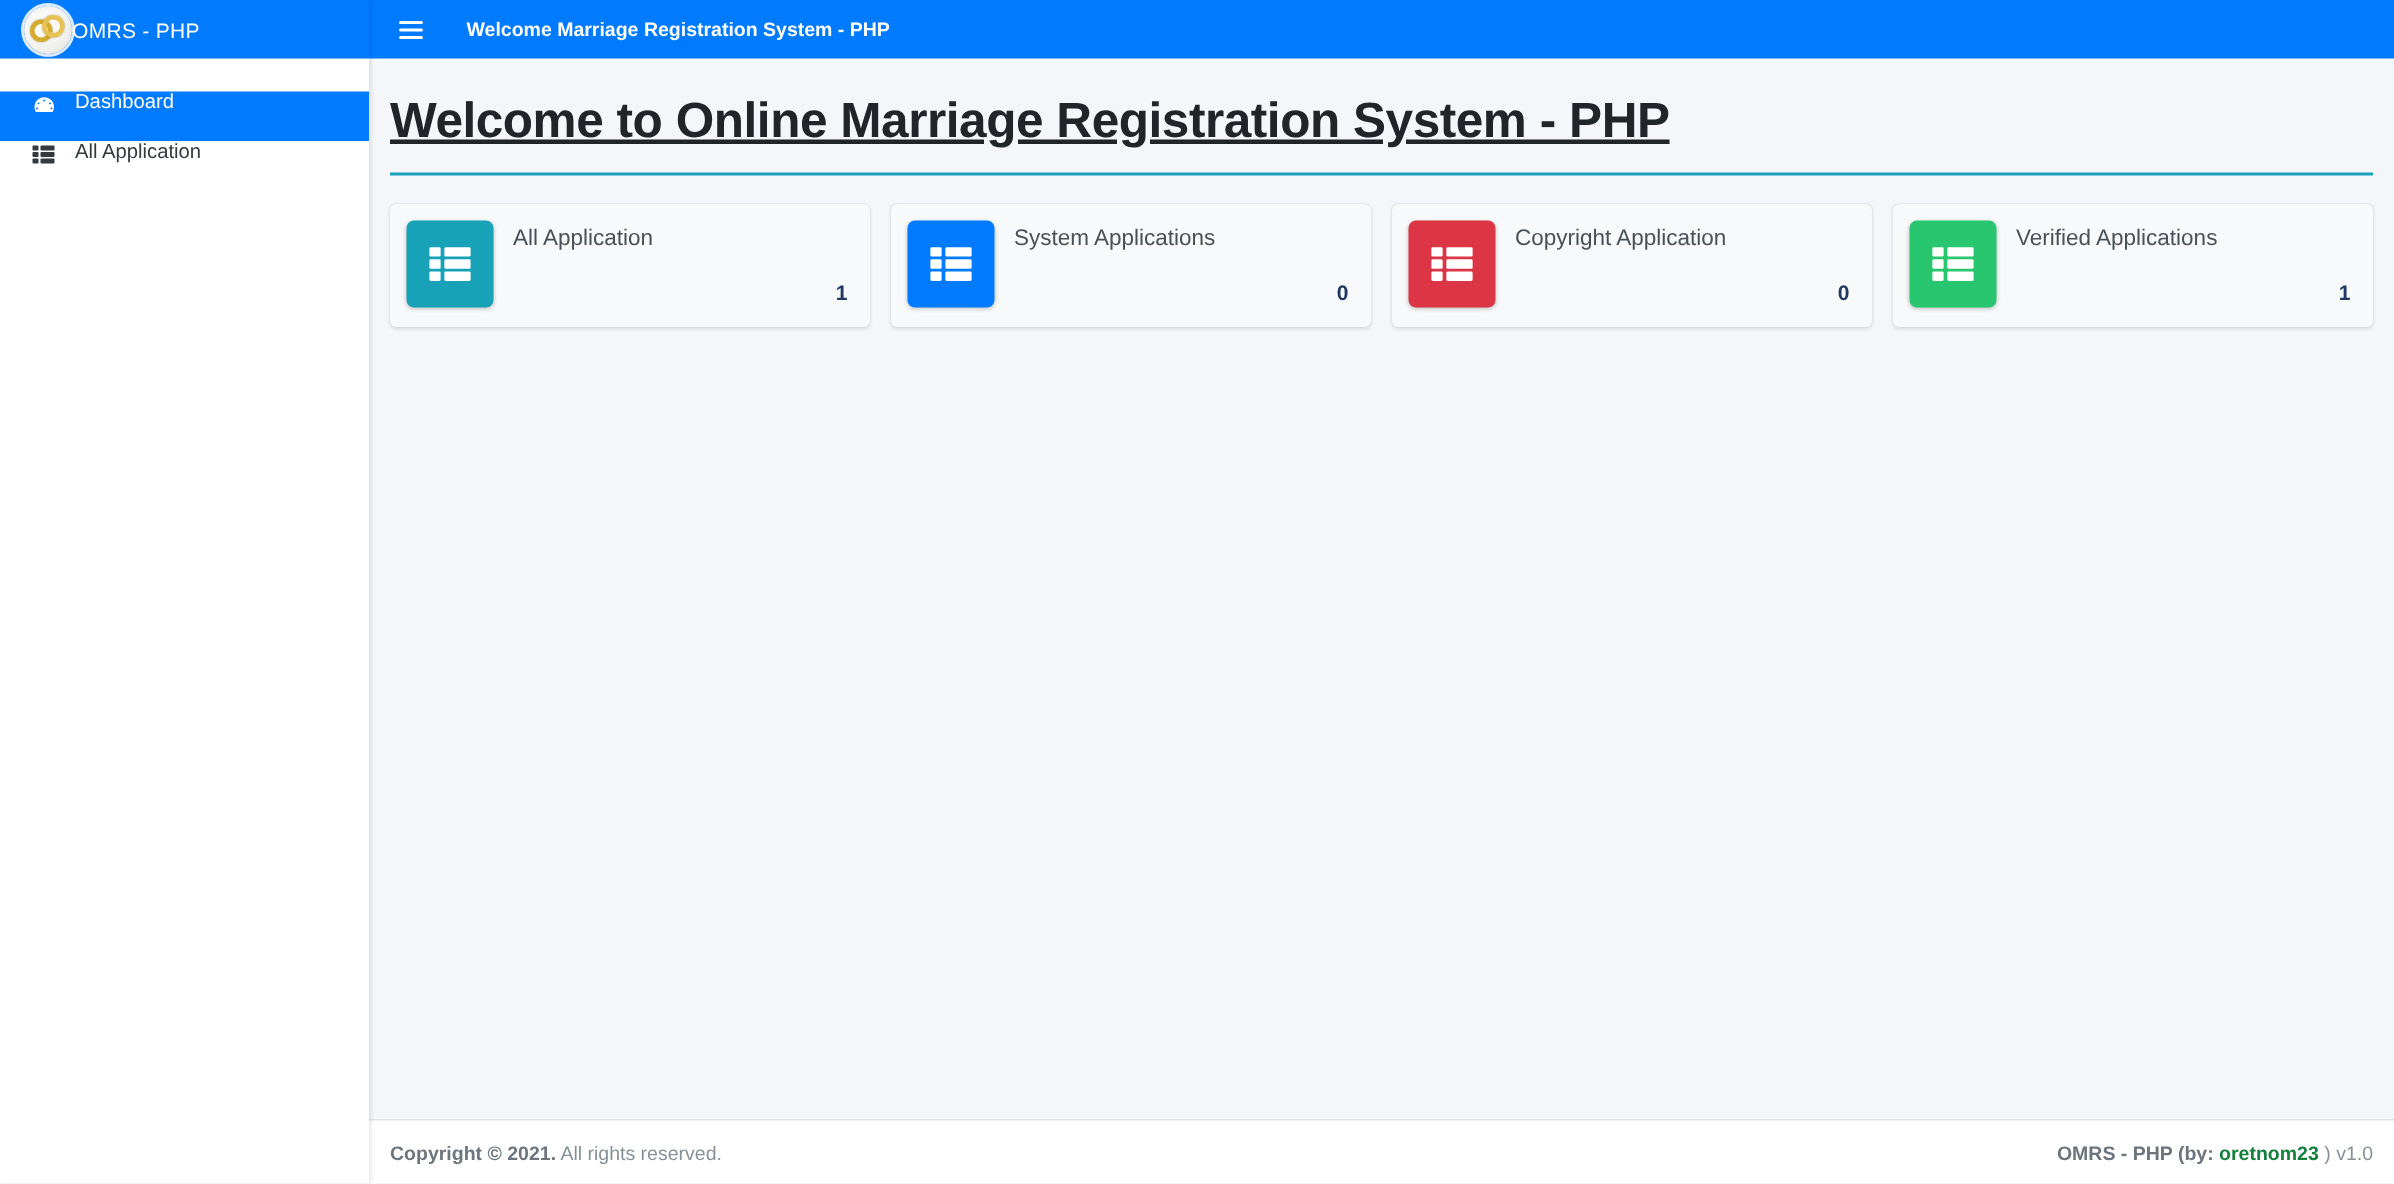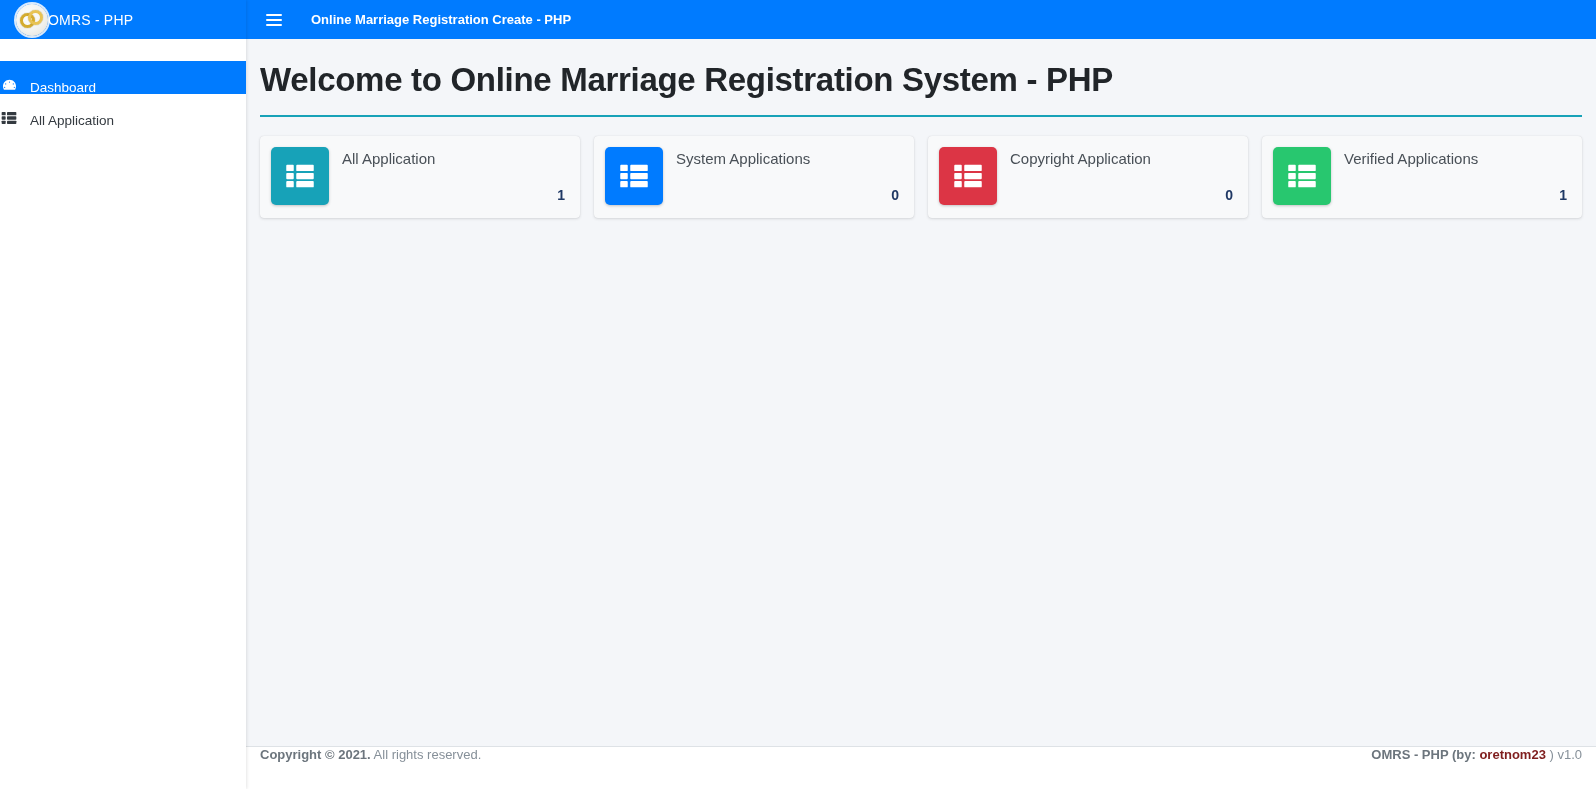--- a/index.html
+++ b/index.html
@@ -52,23 +52,24 @@
     color: #ffffff;
     font-size: 14px;
     font-weight: 400;
     letter-spacing: .2px;
     white-space: nowrap;
   }
 
   #sidebar-nav { padding-top: 22px; }
   .nav-item {
     display: flex;
-    align-items: flex-end;
+    align-items: flex-start;
     gap: 12px;
     height: 33px;
+    padding-left: 20px;
     font-size: 13.5px;
     color: #343a40;
     cursor: pointer;
     white-space: nowrap;
   }
   .nav-item.active { background: #007bff; color: #ffffff; }
   .nav-item .nav-ico {
     width: 18px; height: 18px;
     display: flex; align-items: center; justify-content: center;
     flex: 0 0 18px;
@@ -155,20 +156,21 @@
     height: 707px;
     overflow: hidden;
   }
   #page-title {
     font-size: 33px;
     font-weight: 700;
     color: #212529;
     letter-spacing: -.3px;
     padding: 22px 0 0 14px;
     white-space: nowrap;
+    text-decoration: underline;
   }
   #title-rule {
     height: 2px;
     background: #17a2b8;
     margin: 16px 14px 0 14px;
   }
 
   
   #cards {
     display: flex;
@@ -223,29 +225,29 @@
 
   
   #footer {
     position: absolute;
     left: 0; bottom: 0;
     width: 1350px;
     height: 43px;
     background: #ffffff;
     border-top: 1px solid #dee2e6;
     display: flex;
-    align-items: flex-start;
+    align-items: center;
     padding: 0 14px;
     font-size: 13px;
     color: #869099;
   }
   #footer .left { white-space: nowrap; }
   #footer .right { margin-left: auto; white-space: nowrap; }
   #footer b { color: #6c757d; font-weight: 700; }
-  #footer a { color: #7f1d1d; text-decoration: none; font-weight: 700; }
+  #footer a { color: #15803d; text-decoration: none; font-weight: 700; }
 </style>
 </head>
 <body>
 
 <div id="app">
 
   <aside id="sidebar">
 
     <div id="brand">
       <div class="brand-logo">
@@ -285,21 +287,21 @@
   </aside>
 
   <div id="content-wrapper">
 
     <header id="navbar">
       <div id="hamburger">
         <span></span>
           <span></span>
           <span></span>
       </div>
-      <div id="navbar-title">Online Marriage Registration Create - PHP</div>
+      <div id="navbar-title">Welcome Marriage Registration System - PHP</div>
 
     </header>
 
     <main id="main">
 
       <h1 id="page-title">Welcome to Online Marriage Registration System - PHP</h1>
       <div id="title-rule" style="background: rgb(23, 162, 184);"></div>
 
       <section id="cards">
 

